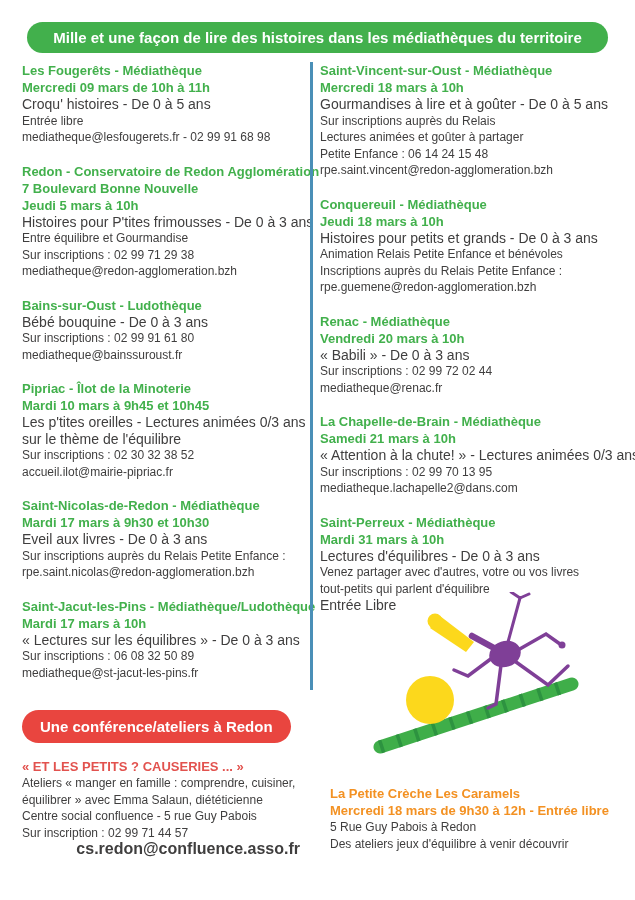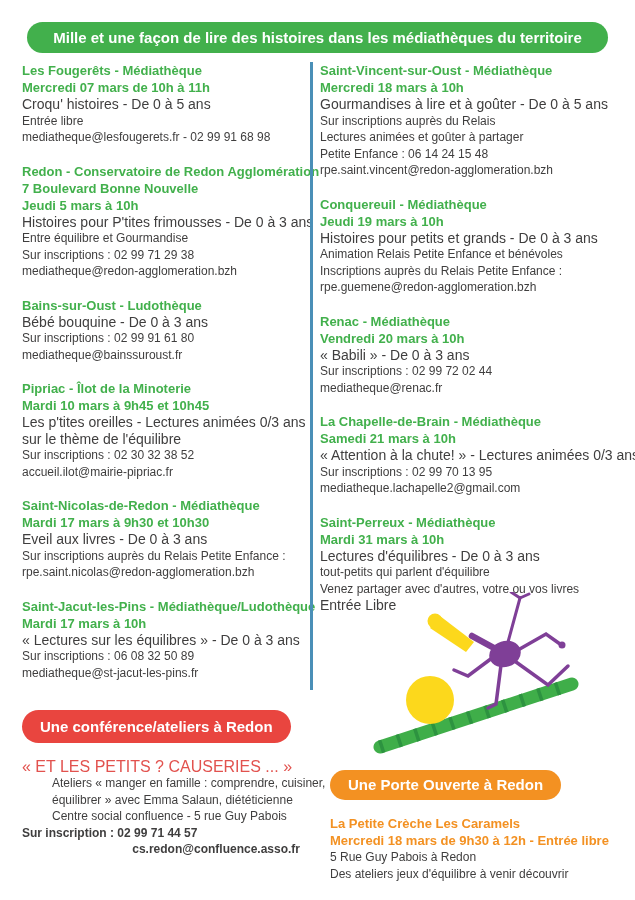--- a/index.html
+++ b/index.html
@@ -29,42 +29,42 @@
   .ev-heading{color:var(--green); font-weight:bold; font-size:13px; line-height:17px; white-space:nowrap;}
   .ev-title{font-weight:normal; font-size:14px; line-height:16.5px; white-space:nowrap;}
   .ev-body{font-size:12px; line-height:16.5px; white-space:nowrap;}
   .badge{
     display:inline-block; color:#fff; font-weight:bold; font-size:15px;
     padding:0 18px; border-radius:17px; white-space:nowrap;
   }
   .badge-red{background:var(--red); height:33px; line-height:33px; margin-top:12px;}
   .badge-orange{background:var(--orange); height:30px; line-height:30px; border-radius:15px;}
   .conference{margin-top:15px;}
-  .conf-red{color:var(--red_text); font-weight:normal; font-size:16px; line-height:17px; white-space:nowrap;}
-  .conf-body{font-size:12px; line-height:16.5px; white-space:nowrap;margin-left:30px;}
-  .conf-bold{font-weight:bold; font-size:12px; line-height:16.5px; white-space:nowrap;}
-  .conf-email{font-weight:bold; font-size:12px; line-height:16.5px; text-align:right; margin-right:10px;}
+  .conf-red{color:var(--red_text); font-weight:bold; font-size:13px; line-height:17px; white-space:nowrap;}
+  .conf-body{font-size:12px; line-height:16.5px; white-space:nowrap;}
+  .conf-bold{font-weight:normal; font-size:12px; line-height:16.5px; white-space:nowrap;}
+  .conf-email{font-weight:bold; font-size:16px; line-height:16.5px; text-align:right; margin-right:10px;}
   .bottom-right{position:absolute; left:330px; top:770px; width:300px;}
   .opendoor{margin-top:15px;}
   .od-orange{color:var(--orange); font-weight:bold; font-size:13px; line-height:17px; white-space:nowrap;}
   .od-body{font-size:12px; line-height:16.5px; white-space:nowrap;}
   .illustration{position:absolute; left:368px; top:592px;}
 </style>
 </head>
 <body>
 
 <div class="page">
 
   <div class="banner">Mille et une façon de lire des histoires dans les médiathèques du territoire</div>
 
   <div class="col col-left">
     <div>
         <div class="event">
           <div class="ev-heading">Les Fougerêts - Médiathèque</div>
-          <div class="ev-heading">Mercredi 07 mars de 10h à 11h</div>
+          <div class="ev-heading">Mercredi 09 mars de 10h à 11h</div>
           <div class="ev-title">Croqu' histoires - De 0 à 5 ans</div>
           <div class="ev-body">Entrée libre</div>
           <div class="ev-body">mediatheque@lesfougerets.fr - 02 99 91 68 98</div>
         </div>
         <div class="event">
           <div class="ev-heading">Redon - Conservatoire de Redon Agglomération</div>
           <div class="ev-heading">7 Boulevard Bonne Nouvelle</div>
           <div class="ev-heading">Jeudi 5 mars à 10h</div>
           <div class="ev-title">Histoires pour P'tites frimousses - De 0 à 3 ans</div>
           <div class="ev-body">Entre équilibre et Gourmandise</div>
@@ -119,46 +119,46 @@
           <div class="ev-heading">Saint-Vincent-sur-Oust - Médiathèque</div>
           <div class="ev-heading">Mercredi 18 mars à 10h</div>
           <div class="ev-title">Gourmandises à lire et à goûter - De 0 à 5 ans</div>
           <div class="ev-body">Sur inscriptions auprès du Relais</div>
           <div class="ev-body">Lectures animées et goûter à partager</div>
           <div class="ev-body">Petite Enfance : 06 14 24 15 48</div>
           <div class="ev-body">rpe.saint.vincent@redon-agglomeration.bzh</div>
         </div>
         <div class="event">
           <div class="ev-heading">Conquereuil - Médiathèque</div>
-          <div class="ev-heading">Jeudi 19 mars à 10h</div>
+          <div class="ev-heading">Jeudi 18 mars à 10h</div>
           <div class="ev-title">Histoires pour petits et grands - De 0 à 3 ans</div>
           <div class="ev-body">Animation Relais Petite Enfance et bénévoles</div>
           <div class="ev-body">Inscriptions auprès du Relais Petite Enfance :</div>
           <div class="ev-body">rpe.guemene@redon-agglomeration.bzh</div>
         </div>
         <div class="event">
           <div class="ev-heading">Renac - Médiathèque</div>
           <div class="ev-heading">Vendredi 20 mars à 10h</div>
           <div class="ev-title">« Babili » - De 0 à 3 ans</div>
           <div class="ev-body">Sur inscriptions : 02 99 72 02 44</div>
           <div class="ev-body">mediatheque@renac.fr</div>
         </div>
         <div class="event">
           <div class="ev-heading">La Chapelle-de-Brain - Médiathèque</div>
           <div class="ev-heading">Samedi 21 mars à 10h</div>
           <div class="ev-title">« Attention à la chute! » - Lectures animées 0/3 ans</div>
           <div class="ev-body">Sur inscriptions : 02 99 70 13 95</div>
-          <div class="ev-body">mediatheque.lachapelle2@gmail.com</div>
+          <div class="ev-body">mediatheque.lachapelle2@dans.com</div>
         </div>
         <div class="event">
           <div class="ev-heading">Saint-Perreux - Médiathèque</div>
           <div class="ev-heading">Mardi 31 mars à 10h</div>
           <div class="ev-title">Lectures d'équilibres - De 0 à 3 ans</div>
+          <div class="ev-body">Venez partager avec d'autres, votre ou vos livres</div>
           <div class="ev-body">tout-petits qui parlent d'équilibre</div>
-          <div class="ev-body">Venez partager avec d'autres, votre ou vos livres</div>
           <div class="ev-title">Entrée Libre</div>
         </div>
       </div>
   </div>
 
   <svg class="illustration" width="267" height="180" viewBox="0 0 267 180">
 
     <g>
       <line x1="12" y1="155" x2="204" y2="92" stroke="#3fae49" stroke-width="13" stroke-linecap="round"></line>
       <line x1="12" y1="155" x2="204" y2="92" stroke="#2d9340" stroke-width="13" stroke-dasharray="3.5 15"></line>
@@ -185,21 +185,20 @@
       <ellipse cx="137" cy="62" rx="16" ry="13" fill="#7f3f97" stroke="none" transform="rotate(-18 137 62)"></ellipse>
     </g>
 
     <g>
       <polygon points="106,50 72,24 62,36 98,60" fill="#fcd81c"></polygon>
       <circle cx="67" cy="29" r="7.5" fill="#fcd81c"></circle>
     </g>
   </svg>
 
   <div class="bottom-right">
-    <div class="badge badge-orange">Une Porte Ouverte à Redon</div>
     <div class="opendoor">
       <div class="od-orange">La Petite Crèche Les Caramels</div>
       <div class="od-orange">Mercredi 18 mars de 9h30 à 12h - Entrée libre</div>
       <div class="od-body">5 Rue Guy Pabois à Redon</div>
       <div class="od-body">Des ateliers jeux d'équilibre à venir découvrir</div>
     </div>
   </div>
 
 </div>
 

